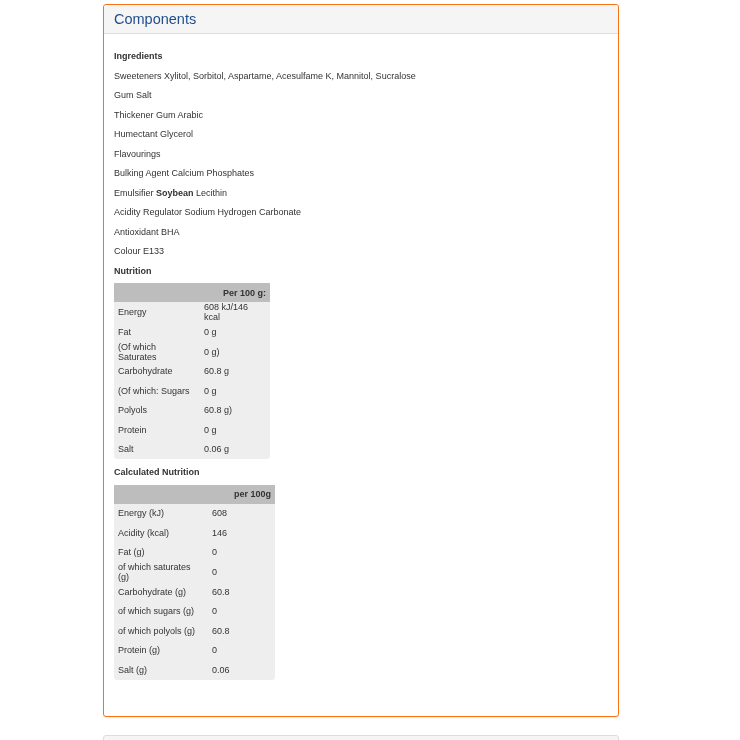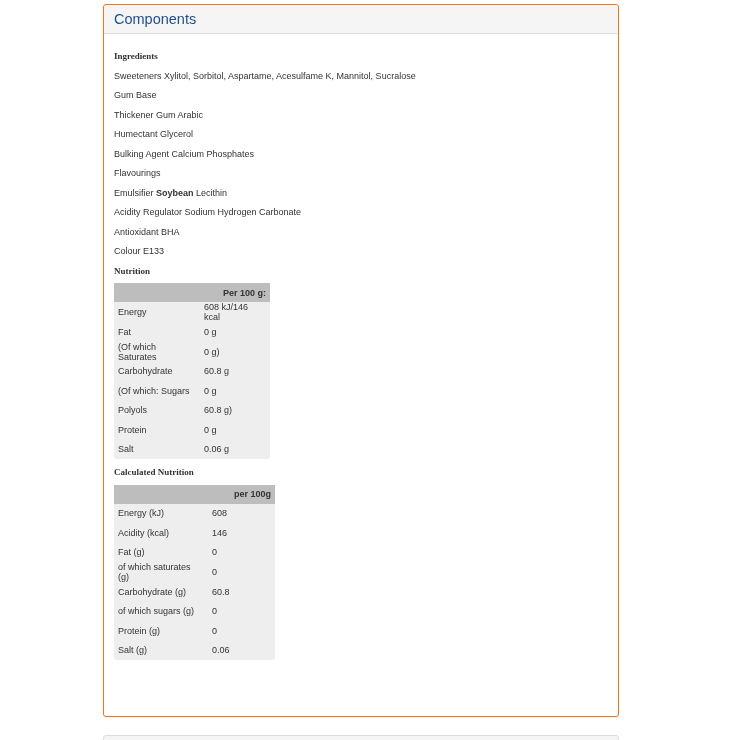--- a/index.html
+++ b/index.html
@@ -5,21 +5,21 @@
   html, body { margin:0; padding:0; background:#ffffff; }
   body { width:740px; height:740px; overflow:hidden; position:relative;
          font-family:"Liberation Sans", sans-serif; color:#333333; }
   .panel { position:absolute; left:103px; top:4px; width:514px; height:711px;
            border:1px solid #f97316; border-radius:3px; background:#fff;
            box-shadow:0 1px 1px rgba(0,0,0,0.05); }
   .panel-heading { height:28px; background:#f5f5f5; border-bottom:1px solid #dddddd;
            border-radius:3px 3px 0 0; padding:0 10px; }
   .panel-title { font-size:14.5px; color:#1f4e8c; line-height:28px; margin:0; font-weight:normal; }
   .panel-body { padding:13px 10px 0 10px; font-size:9px; }
-  .section-title { font-weight:bold; height:19.5px; line-height:19.5px;font-family:Liberation Serif, serif; }
+  .section-title { font-weight:bold; height:19.5px; line-height:19.5px; }
   .ing { height:19.5px; line-height:19.5px; }
   table { border-collapse:separate; border-spacing:0; background:#eeeeee;
           border-radius:3px; font-size:9px; margin-top:2px; margin-bottom:4px; }
   th { background:#bdbdbd; font-weight:bold; text-align:right; height:19px; padding:0 4px; }
   td { height:19.5px; padding:0 4px;margin-top:47px; }
   .t1 { width:156px; } .t1 td:first-child, .t1 th:first-child { width:78px; }
   .t2 { width:161px; } .t2 td:first-child, .t2 th:first-child { width:86px; }
   .panel2 { position:absolute; left:103px; top:735px; width:514px; height:20px;
             border:1px solid #dddddd; border-radius:3px; background:#f5f5f5; }
 </style>
@@ -27,25 +27,25 @@
 <body>
 
 <div class="panel">
   <div class="panel-heading">
     <h3 class="panel-title">Components</h3>
   </div>
   <div class="panel-body">
     <div class="section-title">Ingredients</div>
     <div id="ing-list">
         <div class="ing"><span>Sweeteners Xylitol, Sorbitol, Aspartame, Acesulfame K, Mannitol, Sucralose</span><b></b><span></span></div>
-        <div class="ing"><span>Gum Base</span><b></b><span></span></div>
+        <div class="ing"><span>Gum Salt</span><b></b><span></span></div>
         <div class="ing"><span>Thickener Gum Arabic</span><b></b><span></span></div>
         <div class="ing"><span>Humectant Glycerol</span><b></b><span></span></div>
+        <div class="ing"><span>Flavourings</span><b></b><span></span></div>
         <div class="ing"><span>Bulking Agent Calcium Phosphates</span><b></b><span></span></div>
-        <div class="ing"><span>Flavourings</span><b></b><span></span></div>
         <div class="ing"><span>Emulsifier </span><b>Soybean</b><span> Lecithin</span></div>
         <div class="ing"><span>Acidity Regulator Sodium Hydrogen Carbonate</span><b></b><span></span></div>
         <div class="ing"><span>Antioxidant BHA</span><b></b><span></span></div>
         <div class="ing"><span>Colour E133</span><b></b><span></span></div>
       </div>
 
     <div class="section-title">Nutrition</div>
     <table class="t1">
       <thead>
           <tr>
@@ -116,20 +116,24 @@
           </tr>
           <tr>
             <td>Carbohydrate (g)</td>
             <td>60.8</td>
           </tr>
           <tr>
             <td>of which sugars (g)</td>
             <td>0</td>
           </tr>
           <tr>
+            <td>of which polyols (g)</td>
+            <td>60.8</td>
+          </tr>
+          <tr>
             <td>Protein (g)</td>
             <td>0</td>
           </tr>
           <tr>
             <td>Salt (g)</td>
             <td>0.06</td>
           </tr>
         </tbody>
     </table>
   </div>

